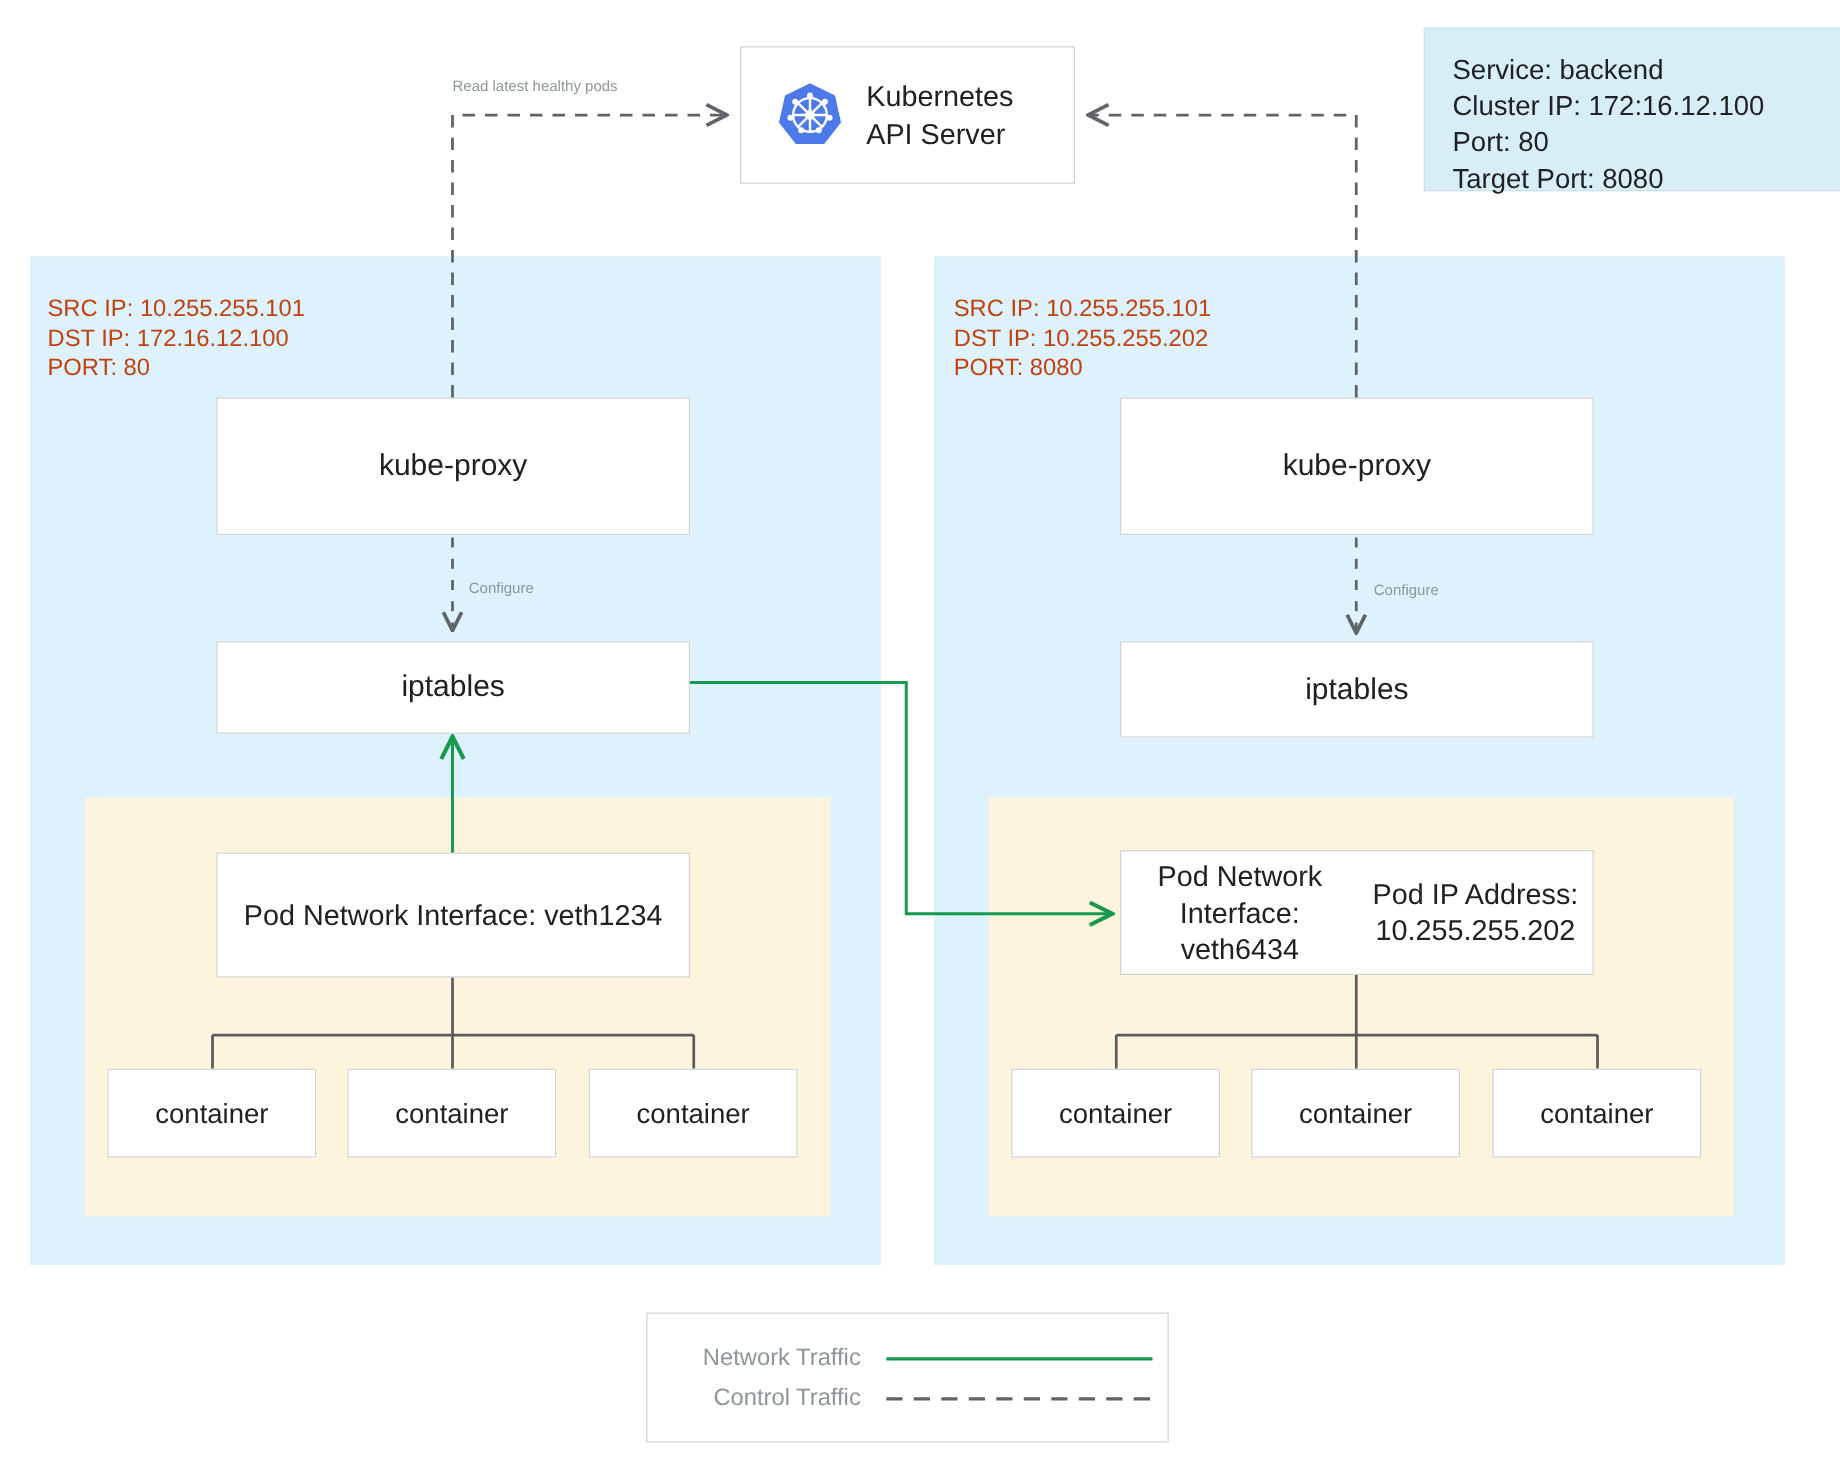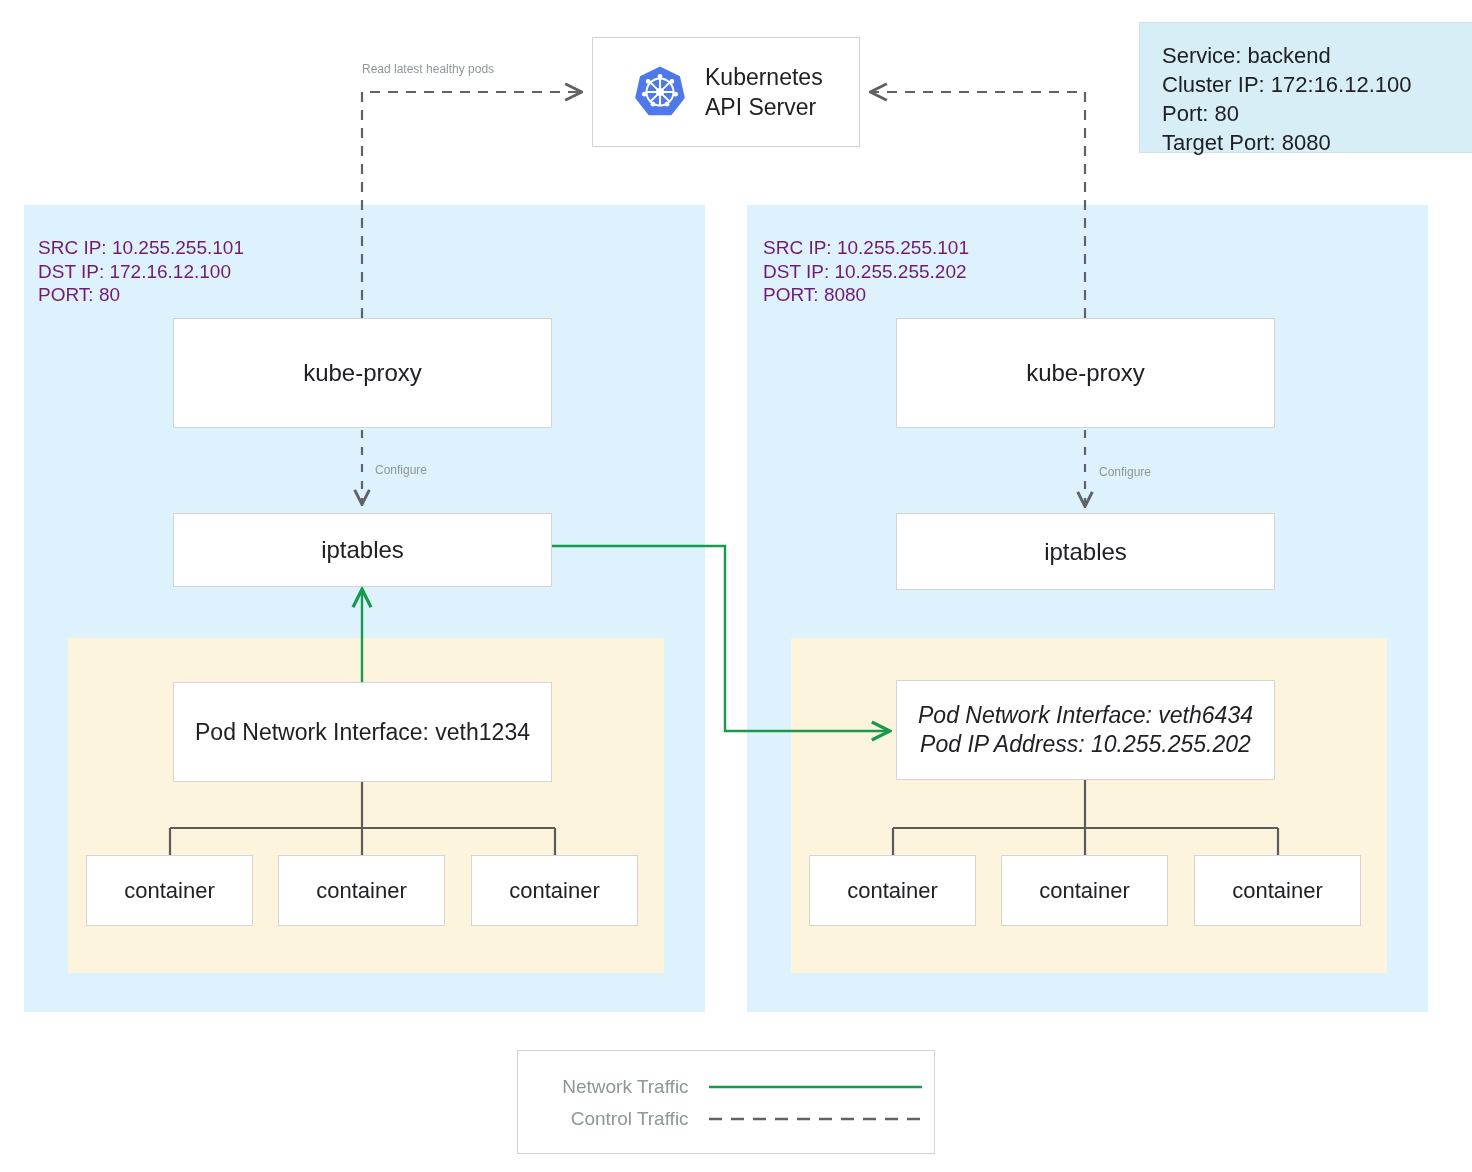--- a/index.html
+++ b/index.html
@@ -41,21 +41,21 @@
   }
   .pod-panel {
     position: absolute;
     background: #fdf4dd;
     box-sizing: border-box;
     z-index: 2;
   }
 
   .ip-label {
     position: absolute;
-    color: #701a75;
+    color: #c2410c;
     font-size: 19px;
     line-height: 23.5px;
     white-space: pre;
     z-index: 4;
   }
 
   .svc-box {
     position: absolute;
     background: #d8eef7;
     border: 1px solid #cfe2ea;
@@ -65,21 +65,21 @@
     line-height: 29px;
     padding: 18px 0 0 22px;
     white-space: pre;
     z-index: 6;
   }
 
   
   #api-server {
     left: 592px; top: 37px; width: 268px; height: 110px;
     display: flex; align-items: center; justify-content: flex-start;
-    padding: 12px;
+    padding: 0;
   }
   #api-logo {
     width: 54px; height: 54px; margin-left: 28px; flex: none;
   }
   #api-title {
     margin-left: 18px;
     font-size: 23px;
     line-height: 30px;
     text-align: left;
     color: #202124;
@@ -226,21 +226,21 @@
   </div>
 
   <div class="wbox" style="left:86px;top:855px;width:167px;height:71px;font-size:22px;">container</div>
   <div class="wbox" style="left:278px;top:855px;width:167px;height:71px;font-size:22px;">container</div>
   <div class="wbox" style="left:471px;top:855px;width:167px;height:71px;font-size:22px;">container</div>
 
   <div class="wbox" style="left:896px;top:318px;width:379px;height:110px;font-size:24px;">kube-proxy</div>
 
   <div class="wbox" style="left:896px;top:513px;width:379px;height:77px;font-size:24px;">iptables</div>
 
-  <div class="wbox" style="left:896px;top:680px;width:379px;height:100px;flex-direction:column;font-size:23px;line-height:29px;font-style:italic;">
+  <div class="wbox" style="left:896px;top:680px;width:379px;height:100px;flex-direction:row;font-size:23px;line-height:29px;">
     <div>Pod Network Interface: veth6434</div>
     <div>Pod IP Address: 10.255.255.202</div>
   </div>
 
   <div class="wbox" style="left:809px;top:855px;width:167px;height:71px;font-size:22px;">container</div>
   <div class="wbox" style="left:1001px;top:855px;width:167px;height:71px;font-size:22px;">container</div>
   <div class="wbox" style="left:1194px;top:855px;width:167px;height:71px;font-size:22px;">container</div>
 
   <svg id="wires-top">
 

